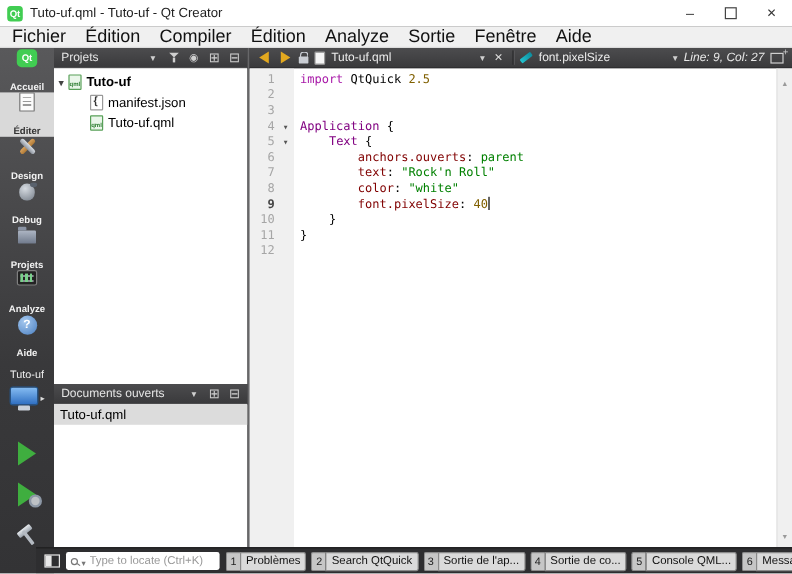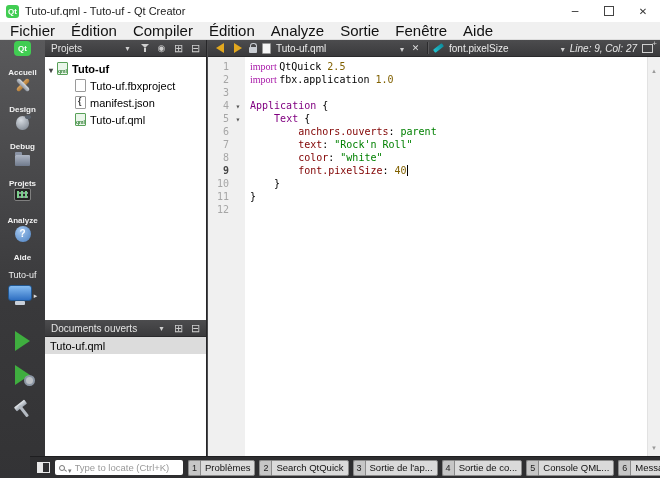--- a/index.html
+++ b/index.html
@@ -105,21 +105,21 @@
 
   .editor-body { flex:1; background:#fff; display:flex; overflow:hidden; }
   .code-area { flex:1; position:relative; font-family:"DejaVu Sans Mono",monospace; font-size:10px; line-height:13px; padding-top:3px; }
   .code-area::before { content:""; position:absolute; left:0; top:0; bottom:0; width:37px; background:#f0f0f0; }
   .code-line { display:flex; height:13px; white-space:pre; position:relative; }
   .gutter-num { width:23px; text-align:right; color:#a6a6a6; padding-right:2px; position:relative; }
   .code-line.current .gutter-num { color:#444; font-weight:bold; }
   .fold-col { width:14px; text-align:center; position:relative; }
   .fold-col.has-fold::before { content:"▾"; font-size:8px; color:#555; }
   .code-text { padding-left:5px; }
-  .tk-kw { color:var(--syn-keyword);font-family:Liberation Serif, serif; }
+  .tk-kw { color:var(--syn-keyword); }
   .tk-type { color:var(--syn-type); }
   .tk-prop { color:var(--syn-property); }
   .tk-str { color:var(--syn-string); }
   .tk-num { color:var(--syn-number); }
   .tk-val { color:var(--syn-value); }
   .tk-pl { color:var(--syn-plain); }
   .caret-bar { display:inline-block; width:1px; height:11px; background:#000; vertical-align:-2px; }
   .vscroll { width:13px; background:#f0f0f0; border-left:1px solid #e2e2e2; display:flex; flex-direction:column; justify-content:space-between; align-items:center; padding:2px 0; flex:none; }
   .g-scrup::before { content:"▲"; font-size:6px; color:#9a9a9a; }
   .g-scrdn::before { content:"▼"; font-size:6px; color:#9a9a9a; }
@@ -166,20 +166,24 @@
     </div>
 
   <div class="main">
 
     <div class="modebar">
       <div id="mode-items">
           <div class="mode-item">
             <div class="mi mi-accueil"></div>
             <div class="mode-label">Accueil</div>
           </div>
+          <div class="mode-item active">
+            <div class="mi mi-editer"></div>
+            <div class="mode-label">Éditer</div>
+          </div>
           <div class="mode-item">
             <div class="mi mi-design"></div>
             <div class="mode-label">Design</div>
           </div>
           <div class="mode-item">
             <div class="mi mi-debug"></div>
             <div class="mode-label">Debug</div>
           </div>
           <div class="mode-item">
             <div class="mi mi-projets"></div>
@@ -215,24 +219,20 @@
         <span class="hicon g-splitpane"></span>
         <span class="hicon g-closepane"></span>
       </div>
       <div class="tree" id="project-tree">
           <div class="tree-row root">
             <span class="tree-caret"></span>
             <span class="fic fic-qmlproj"></span>
             <span>Tuto-uf</span>
           </div>
           <div class="tree-row child">
-            <span class="fic fic-file"></span>
-            <span>Tuto-uf.fbxproject</span>
-          </div>
-          <div class="tree-row child">
             <span class="fic fic-json"></span>
             <span>manifest.json</span>
           </div>
           <div class="tree-row child">
             <span class="fic fic-qml"></span>
             <span>Tuto-uf.qml</span>
           </div>
         </div>
       <div class="pane-header">
         <span class="ph-title">Documents ouverts</span>
@@ -265,21 +265,21 @@
           <span class="lbl">font.pixelSize</span>
           <span class="sp"></span>
           <span class="g-caret"></span>
         </span>
         <span class="linecol">Line: 9, Col: 27</span>
         <span class="i-split"></span>
       </div>
       <div class="editor-body">
         <div class="code-area" id="code-area">
             <div class="code-line"><span class="gutter-num">1</span><span class="fold-col"></span><span class="code-text"><span class="tk-kw">import </span><span class="tk-pl">QtQuick </span><span class="tk-num">2.5</span></span></div>
-            <div class="code-line"><span class="gutter-num">2</span><span class="fold-col"></span><span class="code-text"><span class="tk-kw">import </span><span class="tk-pl">fbx.application </span><span class="tk-num">1.0</span></span></div>
+            <div class="code-line"><span class="gutter-num">2</span><span class="fold-col"></span></div>
             <div class="code-line"><span class="gutter-num">3</span><span class="fold-col"></span><span class="code-text"></span></div>
             <div class="code-line"><span class="gutter-num">4</span><span class="fold-col has-fold"></span><span class="code-text"><span class="tk-type">Application</span><span class="tk-pl"> {</span></span></div>
             <div class="code-line"><span class="gutter-num">5</span><span class="fold-col has-fold"></span><span class="code-text"><span class="tk-pl">    </span><span class="tk-type">Text</span><span class="tk-pl"> {</span></span></div>
             <div class="code-line"><span class="gutter-num">6</span><span class="fold-col"></span><span class="code-text"><span class="tk-pl">        </span><span class="tk-prop">anchors.ouverts</span><span class="tk-pl">: </span><span class="tk-val">parent</span></span></div>
             <div class="code-line"><span class="gutter-num">7</span><span class="fold-col"></span><span class="code-text"><span class="tk-pl">        </span><span class="tk-prop">text</span><span class="tk-pl">: </span><span class="tk-str">"Rock'n Roll"</span></span></div>
             <div class="code-line"><span class="gutter-num">8</span><span class="fold-col"></span><span class="code-text"><span class="tk-pl">        </span><span class="tk-prop">color</span><span class="tk-pl">: </span><span class="tk-str">"white"</span></span></div>
             <div class="code-line current"><span class="gutter-num">9</span><span class="fold-col"></span><span class="code-text"><span class="tk-pl">        </span><span class="tk-prop">font.pixelSize</span><span class="tk-pl">: </span><span class="tk-num">40</span><span class="caret-bar"></span></span></div>
             <div class="code-line"><span class="gutter-num">10</span><span class="fold-col"></span><span class="code-text"><span class="tk-pl">    }</span></span></div>
             <div class="code-line"><span class="gutter-num">11</span><span class="fold-col"></span><span class="code-text"><span class="tk-pl">}</span></span></div>
             <div class="code-line"><span class="gutter-num">12</span><span class="fold-col"></span><span class="code-text"></span></div>

